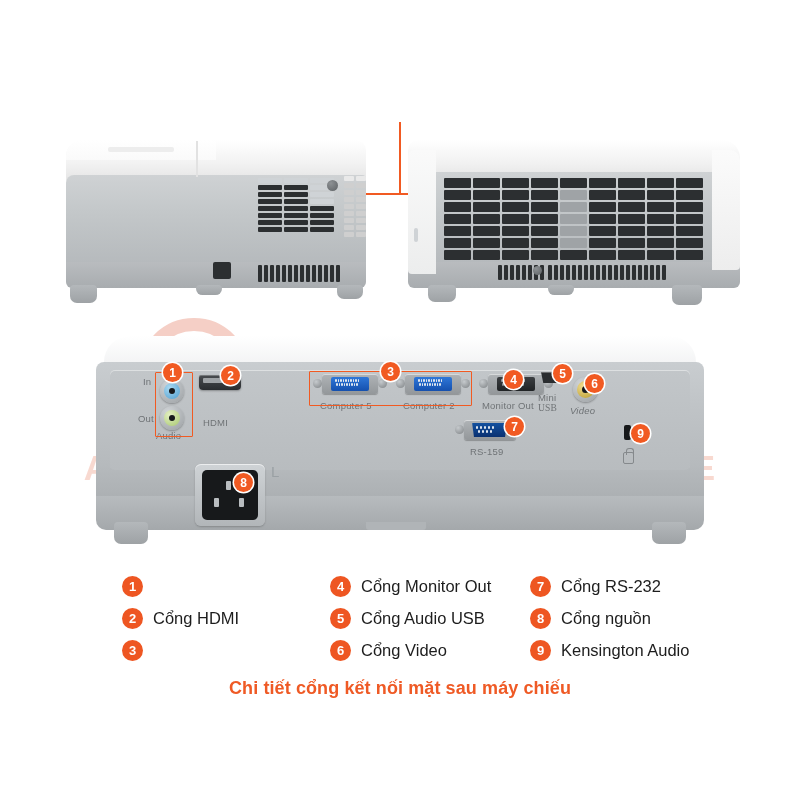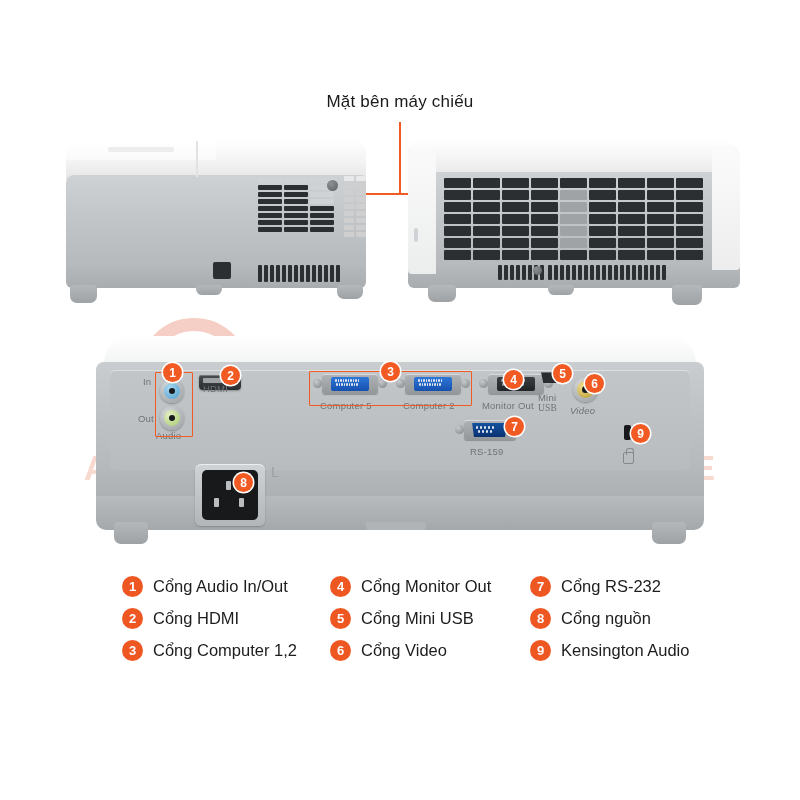--- a/index.html
+++ b/index.html
@@ -128,21 +128,20 @@
 </head>
 <body>
 
 <div id="stage">
 
   <div class="wm wm-ring"></div>
   <div class="wm wm-ring2"></div>
   <div class="wm wm-main">HDRADIO</div>
   <div class="wm wm-sub">AUDIO - HOME CINEMA - KARAOKE</div>
 
-  <div class="top-label">Mặt bên máy chiếu</div>
   <div class="leader-v"></div>
   <div class="leader-h"></div>
   <div class="leader-dot" style="left:206px;top:189px;"></div>
   <div class="leader-dot" style="left:634px;top:189px;"></div>
 
   <div class="proj">
     <div class="pj-top" style="left:66px;top:140px;width:300px;height:42px;border-radius:16px 10px 4px 4px;"></div>
     <div class="pj-top" style="left:66px;top:140px;width:150px;height:20px;border-radius:16px 4px 0 0;background:linear-gradient(#ffffff,#fafafa);"></div>
     <div class="pj-body" style="left:66px;top:175px;width:300px;height:95px;border-radius:8px 4px 3px 3px;"></div>
     <div class="pj-skirt" style="left:66px;top:262px;width:300px;height:26px;border-radius:0 0 6px 6px;"></div>
@@ -358,21 +357,21 @@
     <div class="port-label" style="left:143px;top:376px;">In</div>
     <div class="port-label" style="left:138px;top:413px;">Out</div>
     <div class="port-label" style="left:156px;top:430px;">Audio</div>
   </div>
   <div class="cbox" style="left:155px;top:372px;width:36px;height:63px;"></div>
   <div class="badge badge-panel" style="left:163px;top:363px;">1</div>
 
   <div>
     <div class="hdmi" style="left:199px;top:375px;width:42px;height:15px;"></div>
     <div class="hdmi-lip" style="left:203px;top:378px;width:34px;height:5px;border-radius:1px;"></div>
-    <div class="port-label" style="left:203px;top:383px;">HDMI</div>
+    <div class="port-label" style="left:203px;top:417px;">HDMI</div>
   </div>
   <div class="badge badge-panel" style="left:221px;top:366px;">2</div>
 
   <div>
     <div class="dsub" style="left:322px;top:374px;width:56px;height:20px;">
       <div class="dsub-core" style="left:9px;top:3px;width:38px;height:14px;background:linear-gradient(180deg,#2f77d8,#1550ae);border-radius:2px;"></div>
       <div class="pins" style="left:13px;top:5px;">
         <div class="pin"></div>
           <div class="pin"></div>
           <div class="pin"></div>
@@ -524,40 +523,38 @@
     <div class="kslot" style="left:624px;top:425px;"></div>
     <div class="klock" style="left:623px;top:452px;"></div>
   </div>
   <div class="badge badge-panel" style="left:631px;top:424px;">9</div>
 
   <div class="legend">
 
     <div class="lcol" style="left:122px;">
       <div class="litem">
         <div class="lbadge">1</div>
-        <div class="ltext">Cổng Audio In/Out</div>
       </div>
       <div class="litem">
         <div class="lbadge">2</div>
         <div class="ltext">Cổng HDMI</div>
       </div>
       <div class="litem">
         <div class="lbadge">3</div>
-        <div class="ltext">Cổng Computer 1,2</div>
       </div>
     </div>
 
     <div class="lcol" style="left:330px;">
       <div class="litem">
         <div class="lbadge">4</div>
         <div class="ltext">Cổng Monitor Out</div>
       </div>
       <div class="litem">
         <div class="lbadge">5</div>
-        <div class="ltext">Cổng Mini USB</div>
+        <div class="ltext">Cổng Audio USB</div>
       </div>
       <div class="litem">
         <div class="lbadge">6</div>
         <div class="ltext">Cổng Video</div>
       </div>
     </div>
 
     <div class="lcol" style="left:530px;">
       <div class="litem">
         <div class="lbadge">7</div>
@@ -568,14 +565,15 @@
         <div class="ltext">Cổng nguồn</div>
       </div>
       <div class="litem">
         <div class="lbadge">9</div>
         <div class="ltext">Kensington Audio</div>
       </div>
     </div>
 
   </div>
 
+  <div class="caption">Chi tiết cổng kết nối mặt sau máy chiếu</div>
 
 </div>
 
 </body></html>

